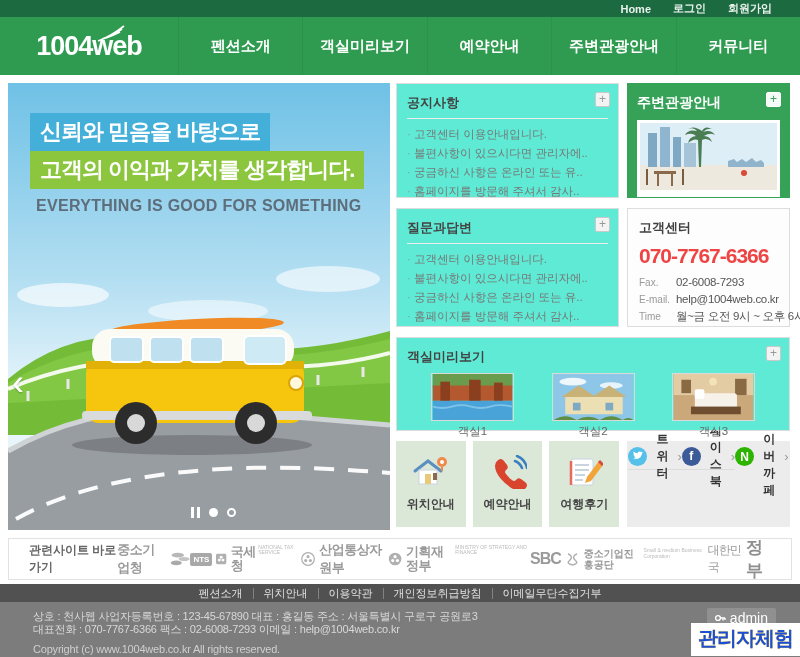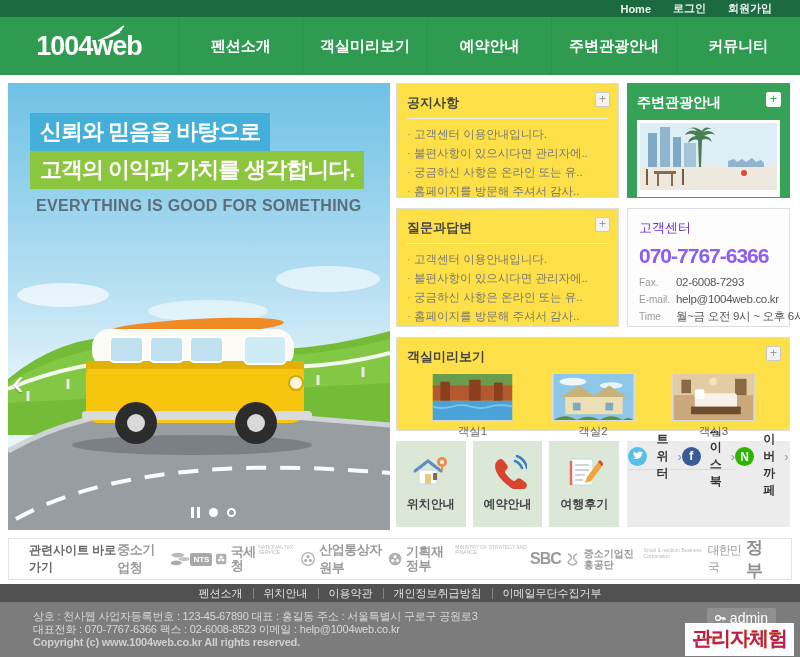--- a/index.html
+++ b/index.html
@@ -46,43 +46,43 @@
   .pause-icon { display:flex; gap:3px; cursor:pointer; }
   .pause-icon i { display:block; width:3px; height:11px; background:#fff; }
   .dot { width:9px; height:9px; border-radius:50%; cursor:pointer; }
   .dot-active { background:#fff; }
   .dot-idle { border:2px solid #fff; }
 
   
   .right { width:394px; display:grid; grid-template-columns:223px 163px;
            grid-template-rows:115px 119px 94px 86px; gap:10px 8px; }
 
-  .box { border:1px solid #ddd; background:#fde047; padding:8px 10px; position:relative; }
+  .box { border:1px solid #ddd; background:#5eead4; padding:8px 10px; position:relative; }
   .box-title { font-size:13px; font-weight:bold; color:#444; padding:2px 0 6px;
                border-bottom:1px solid #ececec; }
   .plus-btn { position:absolute; top:8px; right:8px; width:15px; height:15px;
               background:#f3f3f3; border:1px solid #c9c9c9; border-radius:2px;
               color:#999; font-size:12px; line-height:13px; text-align:center; cursor:pointer; }
   .box ul { list-style:none; margin-top:6px; }
   .box li { font-size:11.5px; color:#777; line-height:19px; white-space:nowrap;
             overflow:hidden; cursor:pointer; }
   .box li::before { content:"· "; color:#999; }
 
   
   .tour { background:#35a258; padding:8px 10px; position:relative; }
   .tour-title { color:#fff; font-size:14px; font-weight:bold; padding:3px 0 8px; }
   .tour-plus { position:absolute; top:9px; right:9px; width:15px; height:15px;
                background:rgba(255,255,255,.95); border:1px solid #fff; border-radius:2px;
                color:#35a258; font-size:12px; line-height:13px; text-align:center; cursor:pointer; }
   .tour-img { background:#fff; padding:3px; width:143px; cursor:pointer; }
 
   
   .customer { border:1px solid #ddd; background:#fdfdfd; padding:10px 11px; }
-  .cc-title { font-size:13px; font-weight:normal; color:#6d28d9; }
-  .cc-phone { color:#8b5cf6; font-size:21px; font-weight:bold; letter-spacing:-1px;
+  .cc-title { font-size:13px; font-weight:bold; color:#404040; }
+  .cc-phone { color:#ef4444; font-size:21px; font-weight:bold; letter-spacing:-1px;
               margin:7px 0 6px; }
   .cc-row { display:flex; align-items:flex-start; line-height:17px; }
   .cc-label { width:37px; color:#999; font-size:10px; flex:none; }
   .cc-val { color:#555; font-size:11.5px; white-space:nowrap; letter-spacing:-0.3px; }
 
   
   .rooms { grid-column:1 / 3; }
   .thumbs { display:flex; justify-content:space-between; padding:7px 24px 0; }
   .thumb { text-align:center; cursor:pointer; }
   .thumb svg { display:block; border:1px solid #d9d9d9; }
@@ -130,26 +130,26 @@
   .linksbar { margin-top:4px; height:18px; background:#515151; display:flex;
               align-items:center; justify-content:center; }
   .linksbar span { color:#e3e3e3; font-size:11px; padding:0 10px;
                    border-left:1px solid #828282; line-height:11px; cursor:pointer; }
   .linksbar span:first-child { border-left:none; }
 
   
   .footer { height:57px; background:#7c7c7c; position:relative;
             padding:8px 0 0 33px; color:#d8d8d8; font-size:11px; }
   .f-line { line-height:13px; letter-spacing:-0.2px; }
-  .f-copy { color:#cfcfcf;font-weight:bold; }
+  .f-copy { margin-top:7px; color:#cfcfcf; }
   .admin-btn { position:absolute; top:6px; right:24px; background:#909090;
                color:#fff; font-size:14px; padding:2px 8px 3px; border-radius:2px;
                display:flex; align-items:center; gap:4px; cursor:pointer; }
-  .admin-trial { position:absolute; bottom:3px; right:6px; background:#fff;
-                 color:#be185d; font-size:20px; font-weight:bold; padding:2px 7px 4px;
+  .admin-trial { position:absolute; bottom:3px; right:0; background:#fff;
+                 color:#1d4ed8; font-size:20px; font-weight:bold; padding:2px 7px 4px;
                  letter-spacing:-1px; cursor:pointer; text-shadow:0 0 1px #e6c200; }
 </style>
 </head>
 <body>
 
 <div class="topbar">
   <span>Home</span>
   <span>로그인</span>
   <span>회원가입</span>
 </div>
@@ -461,21 +461,21 @@
 <div class="linksbar">
   <span>펜션소개</span>
   <span>위치안내</span>
   <span>이용약관</span>
   <span>개인정보취급방침</span>
   <span>이메일무단수집거부</span>
 </div>
 
 <div class="footer">
   <div class="f-line">상호 : 천사웹  사업자등록번호 : 123-45-67890  대표 : 홍길동  주소 : 서울특별시 구로구 공원로3</div>
-  <div class="f-line">대표전화 : 070-7767-6366  팩스 : 02-6008-8523  이메일 : help@1004web.co.kr</div>
+  <div class="f-line">대표전화 : 070-7767-6366  팩스 : 02-6008-7293  이메일 : help@1004web.co.kr</div>
   <div class="f-line f-copy">Copyright (c) www.1004web.co.kr All rights reserved.</div>
 
   <div class="admin-btn">
     <svg width="11" height="8" viewBox="0 0 11 8">
       <circle cx="3" cy="4" r="2.4" fill="none" stroke="#ffffff" stroke-width="1.4"></circle>
       <path d="M5.5,4 H10 M8,4 v2.5 M10,4 v2" stroke="#ffffff" stroke-width="1.4"></path>
     </svg>
     <span>admin</span>
   </div>
   <div class="admin-trial">관리자체험</div>

